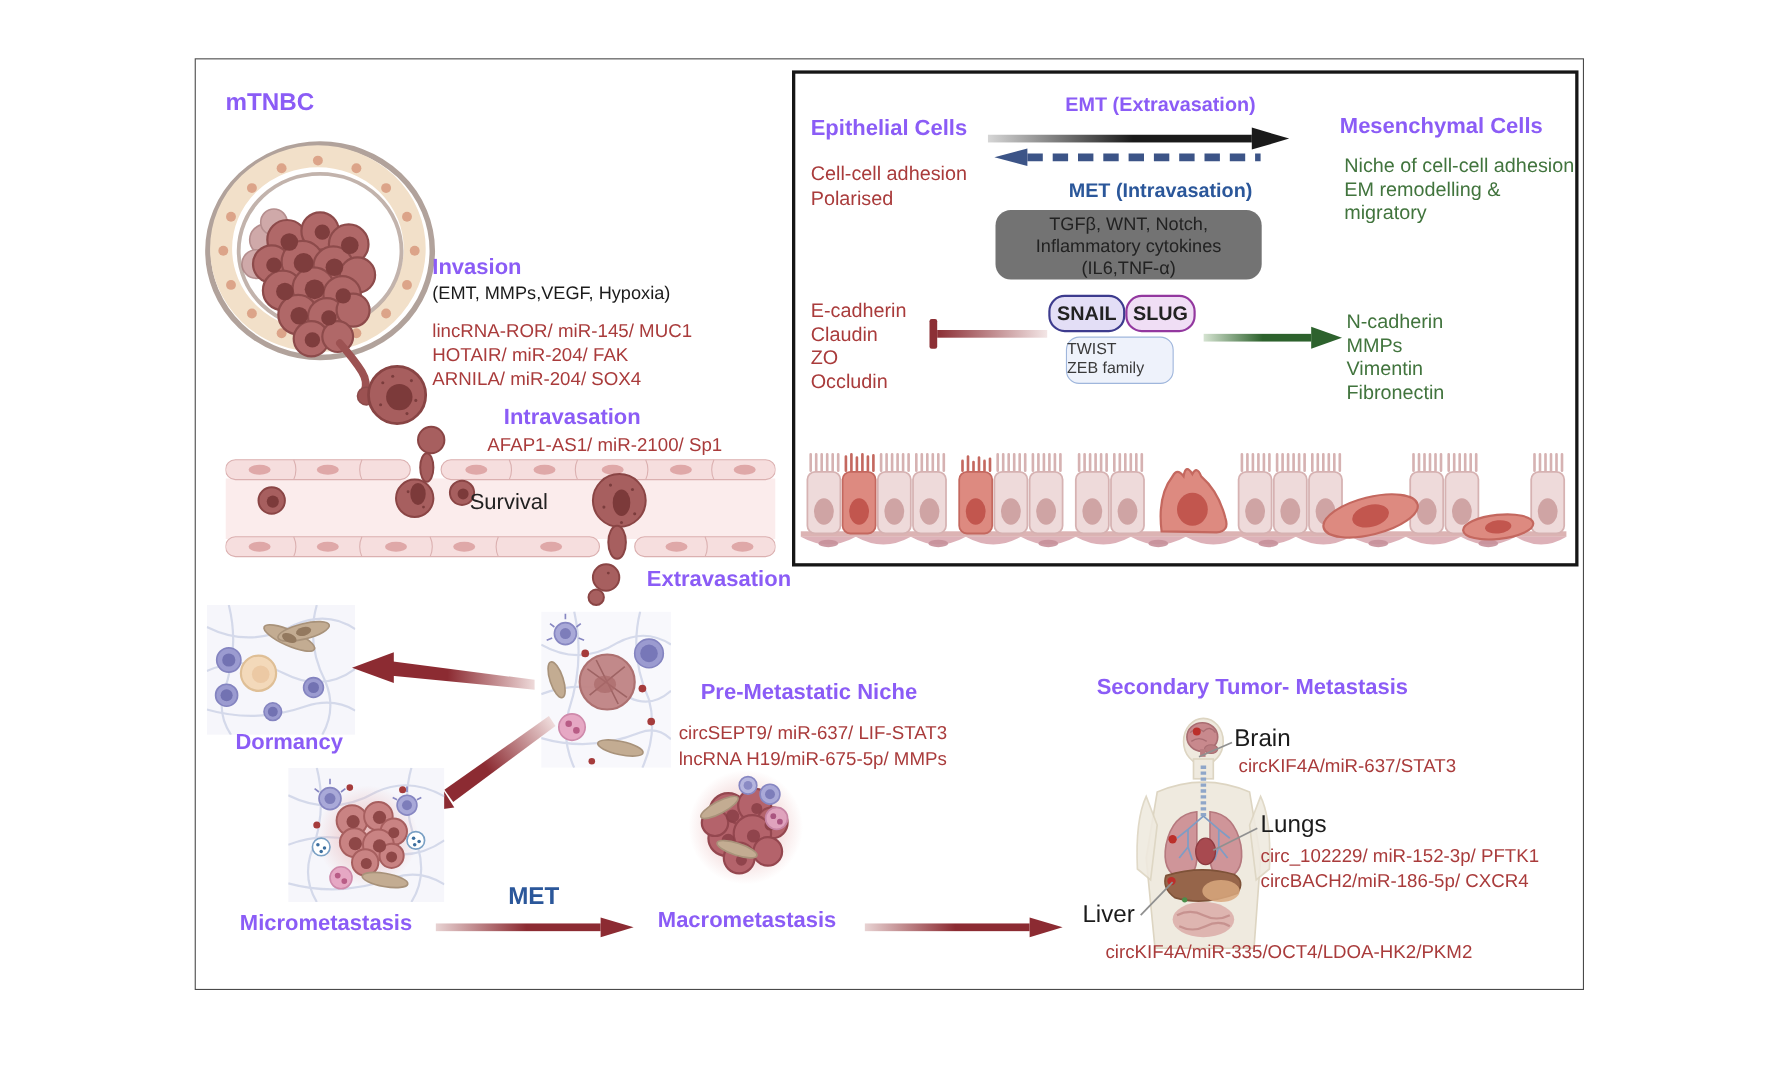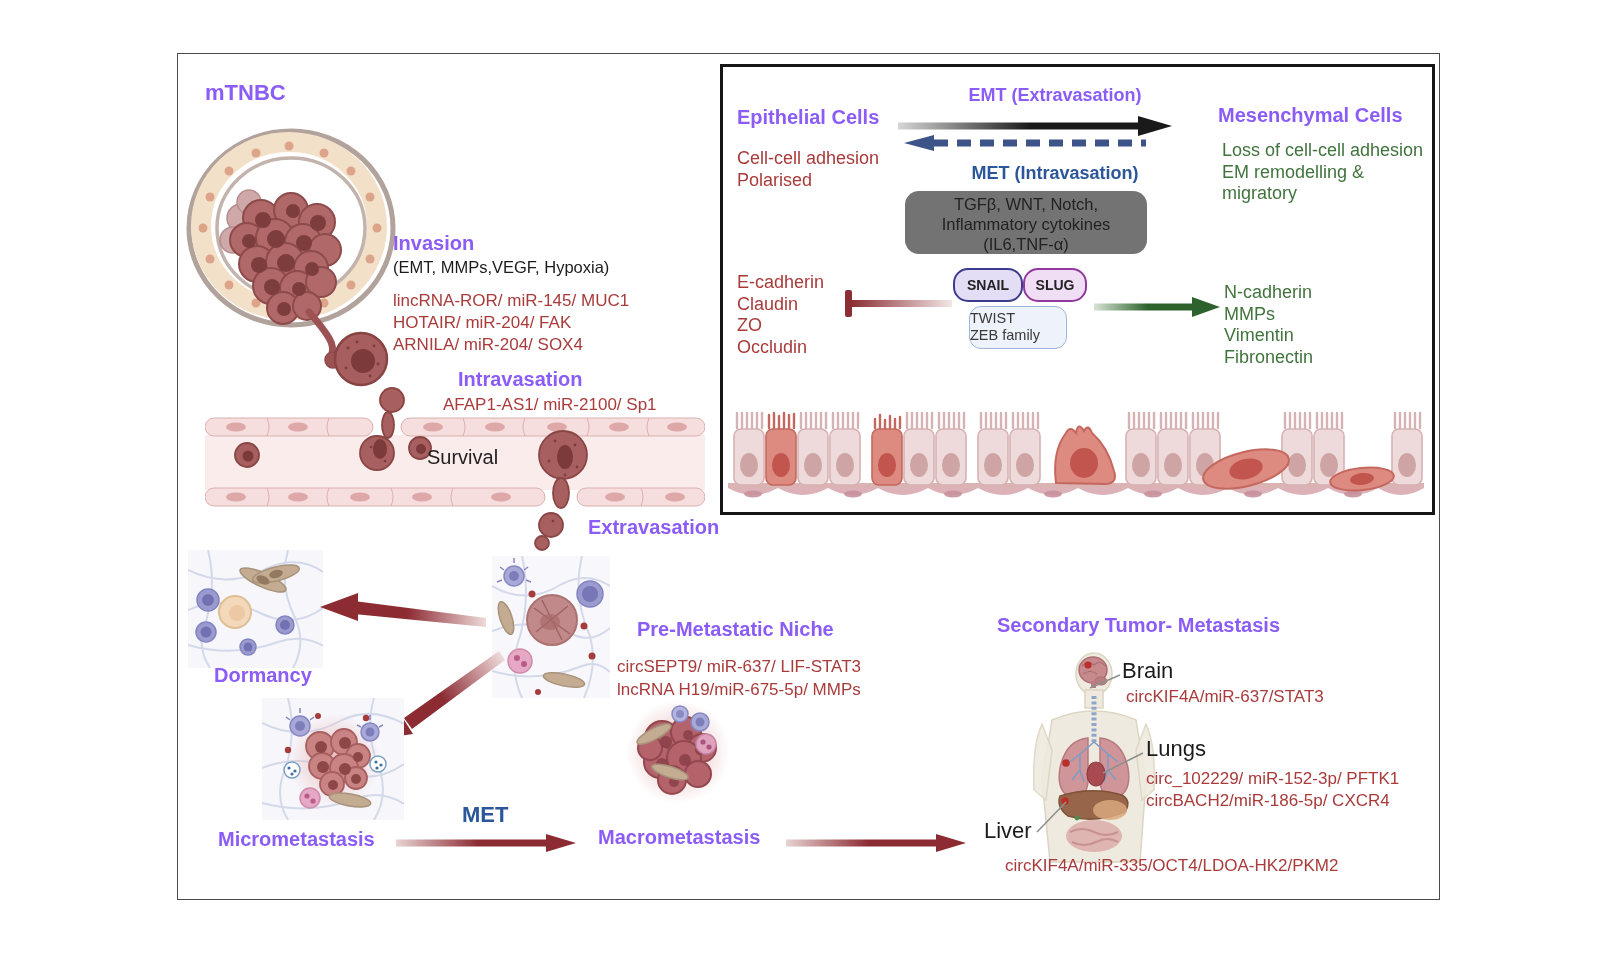--- a/index.html
+++ b/index.html
@@ -10,21 +10,21 @@
   .emtbox{border:3px solid #161616;background:#ffffff;}
   .h-bold{font-weight:bold;color:#8b5cf6;}
   .red{color:#a93b3b;}
   .green{color:#41743d;}
   .navy{color:#2b579a;}
   .sz17{font-size:17px;line-height:22px;}
   .sz18{font-size:18px;line-height:21.5px;}
   .sz20{font-size:20px;}
   .sz22{font-size:22px;}
   .ctr{text-align:center;}
-  .pill{display:flex;align-items:center;justify-content:center;font-weight:bold;font-size:14px;color:#222;}
+  .pill{display:flex;align-items:center;justify-content:center;font-weight:bold;font-size:18px;color:#222;}
   .signalbox{background:#737373;border-radius:14px;text-align:center;font-size:16.5px;line-height:20px;color:#222;padding-top:3px;}
   .tfbox{background:#eef2fb;border:1.5px solid #9fb6dc;border-radius:12px;text-align:left;font-size:14.5px;line-height:17px;color:#3a3a3a;padding-top:3px;}
   svg{display:block;}
 </style>
 </head>
 <body>
 
 <div class="canvas">
 
   <div class="abs frame" style="left:177px;top:53px;width:1261px;height:845px;"></div>
@@ -561,21 +561,21 @@
 
   <div class="abs green sz18" style="left:1224px;top:282px;">
     <div>N-cadherin</div>
     <div>MMPs</div>
     <div>Vimentin</div>
     <div>Fibronectin</div>
   </div>
 
   <div class="abs h-bold sz20" style="left:1218px;top:104px;">Mesenchymal Cells</div>
   <div class="abs green sz18" style="left:1222px;top:140px;">
-    <div>Loss of cell-cell adhesion</div>
+    <div>Niche of cell-cell adhesion</div>
     <div>EM remodelling &amp;</div>
     <div>migratory</div>
   </div>
 
   <svg class="abs" style="left:726px;top:391px;" width="700" height="118" viewBox="0 0 700 118">
 
     <rect x="2" y="92" width="696" height="5" fill="#dcb3b3"></rect>
     <path d="M2,97 Q27,111 52,97 Q77,111 102,97 Q127,111 152,97 Q177,111 202,97 Q227,111 252,97 Q277,111 302,97 Q327,111 352,97 Q377,111 402,97 Q427,111 452,97 Q477,111 502,97 Q527,111 552,97 Q577,111 602,97 Q627,111 652,97 Q675,111 698,97 Z" fill="#d9a9b0" opacity="0.9"></path>
     <g fill="#c7919b" opacity="0.9">
       <ellipse cx="27" cy="103" rx="9" ry="3.4"></ellipse>

